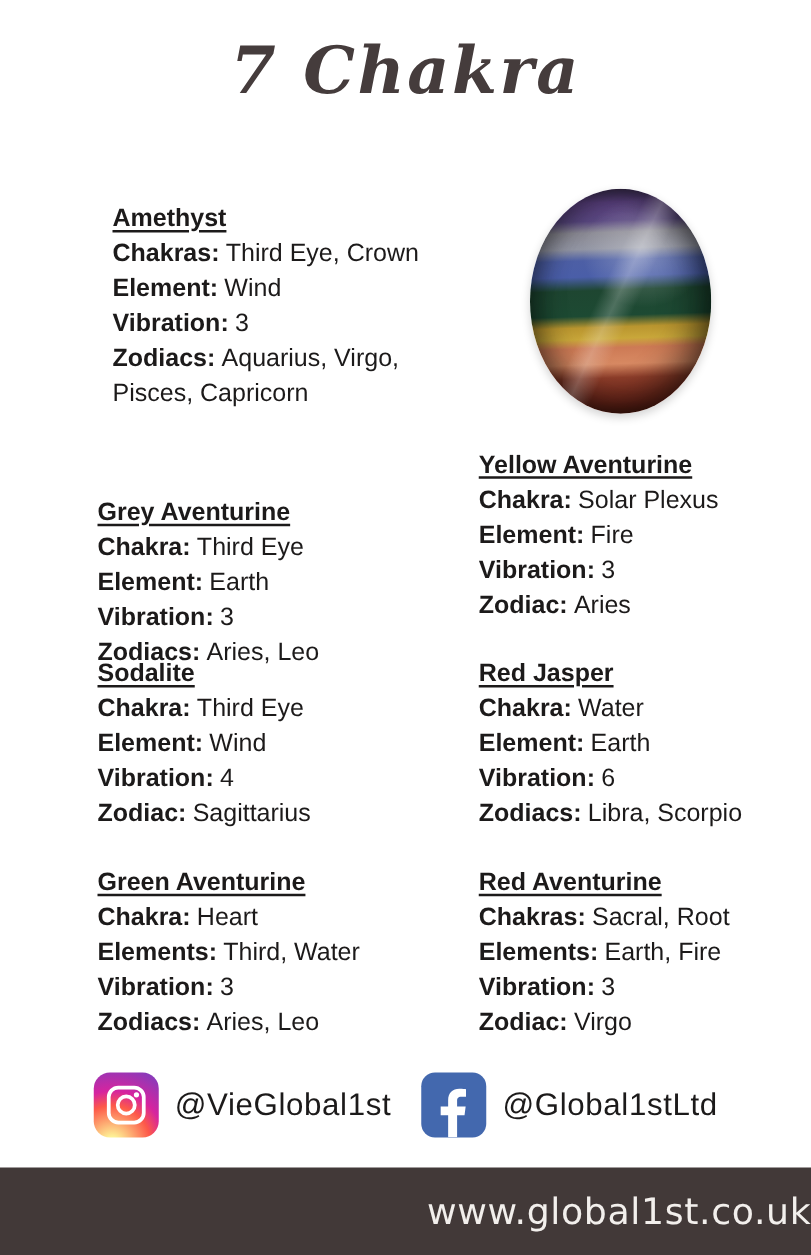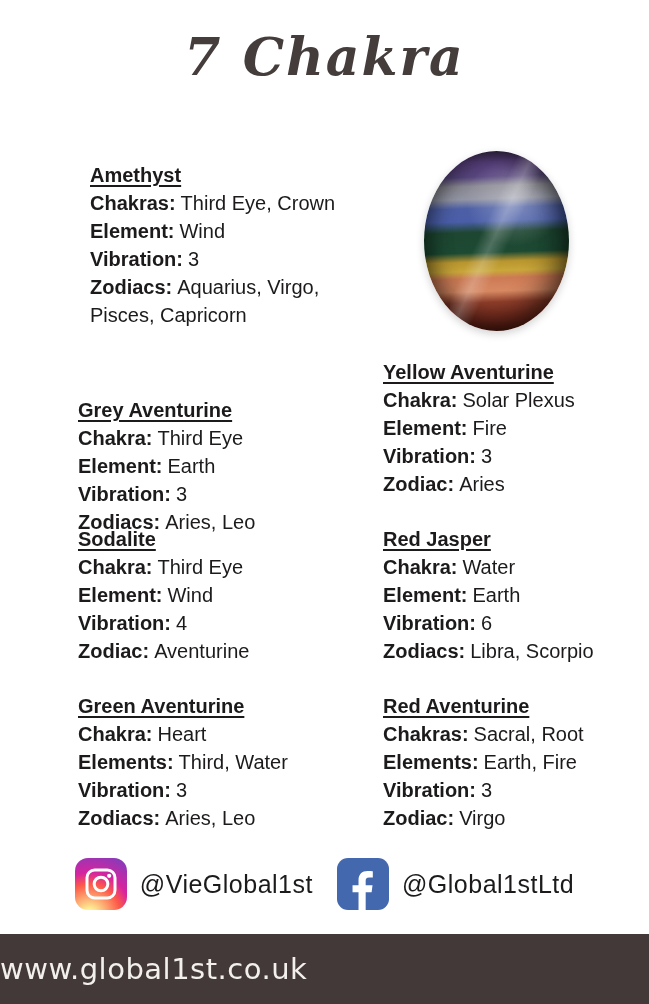--- a/index.html
+++ b/index.html
@@ -128,21 +128,21 @@
   
   .footer {
     position: absolute;
     left: 0;
     bottom: 0;
     width: 100%;
     height: 70px;
     background: #423938;
     display: flex;
     align-items: center;
-    justify-content: flex-start;
+    justify-content: flex-end;
   }
   .footer-url {
     font-family: "DejaVu Sans", sans-serif;
     font-size: 29px;
     letter-spacing: .5px;
     color: #f2efec;
   }
 </style>
 </head>
 <body>
@@ -175,21 +175,21 @@
     <p><b>Element:</b><span>Fire</span></p>
     <p><b>Vibration:</b><span>3</span></p>
     <p><b>Zodiac:</b><span>Aries</span></p>
   </section>
 
   <section class="card" id="card-sodalite">
     <h3>Sodalite</h3>
     <p><b>Chakra:</b><span>Third Eye</span></p>
     <p><b>Element:</b><span>Wind</span></p>
     <p><b>Vibration:</b><span>4</span></p>
-    <p><b>Zodiac:</b><span>Aventurine</span></p>
+    <p><b>Zodiac:</b><span>Sagittarius</span></p>
   </section>
 
   <section class="card" id="card-redjasper">
     <h3>Red Jasper</h3>
     <p><b>Chakra:</b><span>Water</span></p>
     <p><b>Element:</b><span>Earth</span></p>
     <p><b>Vibration:</b><span>6</span></p>
     <p><b>Zodiacs:</b><span>Libra, Scorpio</span></p>
   </section>
 

